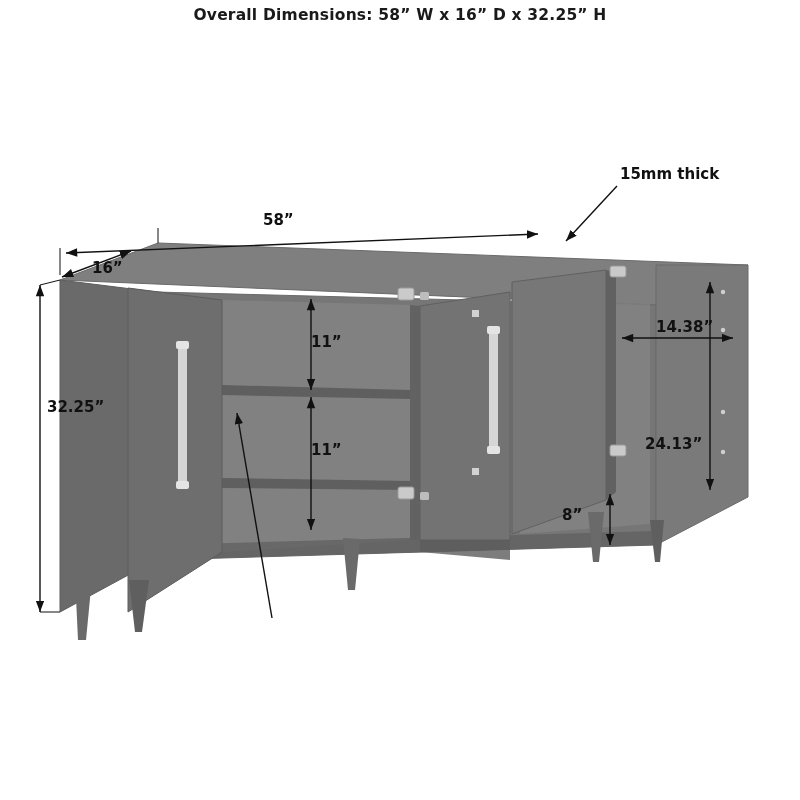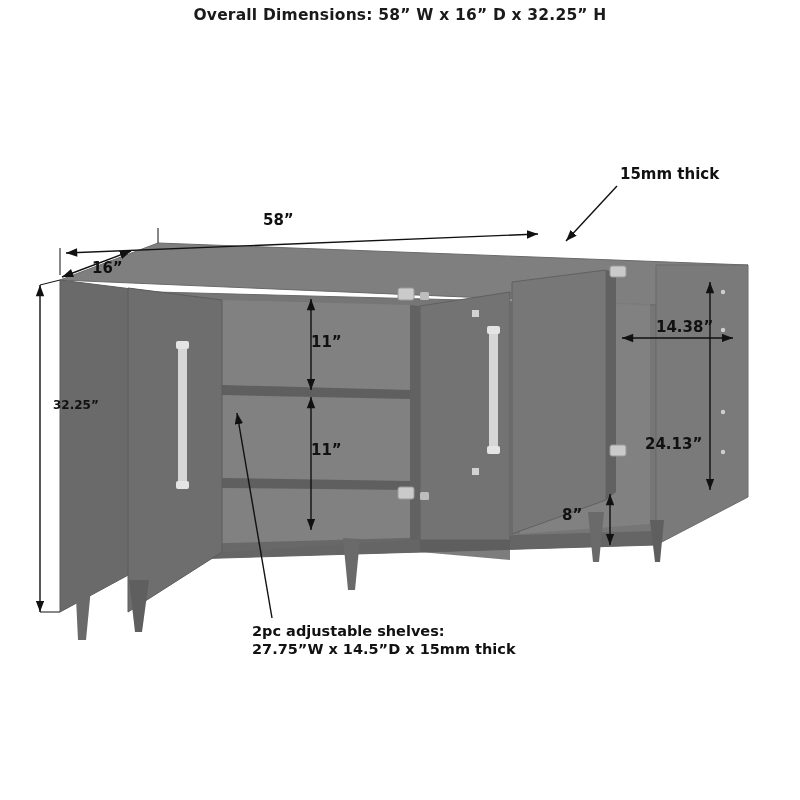--- a/index.html
+++ b/index.html
@@ -35,21 +35,21 @@
   .label {
     position: absolute;
     font-weight: bold;
     color: #111111;
     white-space: pre;
     line-height: 1.22;
   }
   .lbl-15mm   { left: 620px; top: 165px; font-size: 15px; text-align: right; }
   .lbl-58     { left: 263px; top: 211px; font-size: 15px; }
   .lbl-16     { left: 92px;  top: 259px; font-size: 15px; }
-  .lbl-3225   { left: 53px;  top: 398px; font-size: 12px; }
+  .lbl-3225   { left: 47px;  top: 398px; font-size: 15px; }
   .lbl-11a    { left: 311px; top: 333px; font-size: 15px; }
   .lbl-11b    { left: 311px; top: 441px; font-size: 15px; }
   .lbl-1438   { left: 637px; top: 318px; font-size: 15px; margin-left: 19px; }
   .lbl-2413   { left: 645px; top: 401px; font-size: 15px; margin-top: 34px; }
   .lbl-8      { left: 562px; top: 506px; font-size: 15px; }
   .lbl-shelf  { left: 252px; top: 623px; font-size: 14.5px; }
   svg.overlay {
     position: absolute;
     left: 0;
     top: 0;
@@ -173,16 +173,14 @@
 
   <div class="label lbl-15mm">15mm thick</div>
   <div class="label lbl-58">58”</div>
   <div class="label lbl-16">16”</div>
   <div class="label lbl-3225">32.25”</div>
   <div class="label lbl-11a">11”</div>
   <div class="label lbl-11b">11”</div>
   <div class="label lbl-1438">14.38”</div>
   <div class="label lbl-2413">24.13”</div>
   <div class="label lbl-8">8”</div>
-  <div class="label lbl-shelf">2pc adjustable shelves:
-27.75”W x 14.5”D x 15mm thick</div>
 
 </div>
 
 </body></html>

